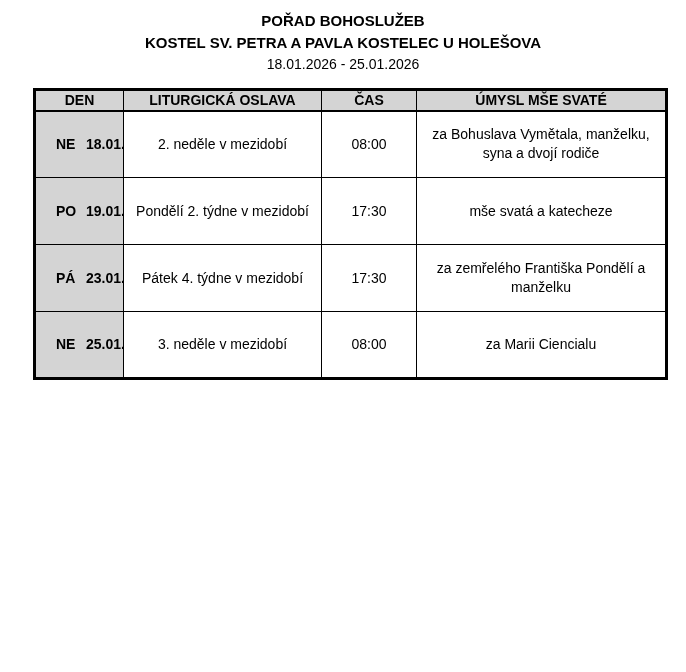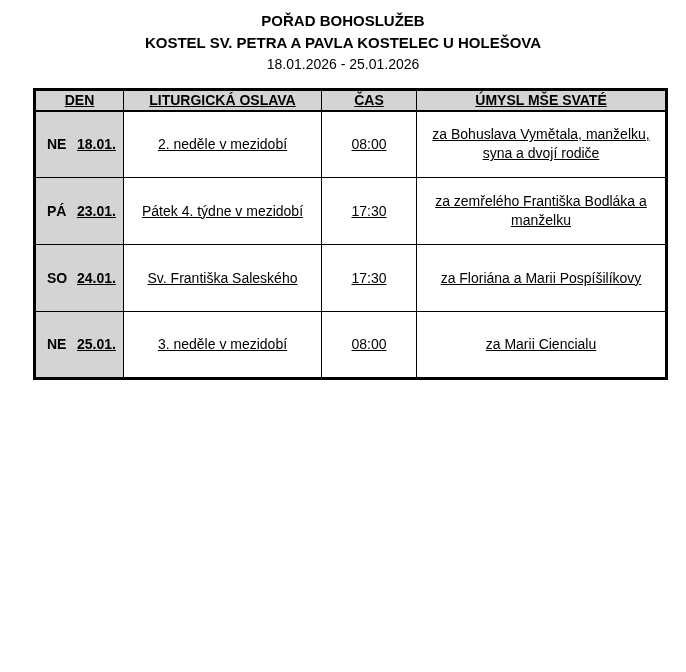--- a/index.html
+++ b/index.html
@@ -30,21 +30,20 @@
     font-size: 14px;
     font-weight: normal;
     line-height: 21px;
   }
   table.schedule {
     border-collapse: collapse;
     table-layout: fixed;
     width: 632px;
     margin: 13px 0 0 33px;
     border: 3px solid #000000;
-    text-decoration: underline;
   }
   col.c-den  { width: 89px; }
   col.c-lit  { width: 198px; }
   col.c-cas  { width: 95px; }
   col.c-umy  { width: 250px; }
 
   th, td {
     border: 1px solid #000000;
     box-sizing: border-box;
     vertical-align: middle;
@@ -62,21 +61,21 @@
     font-size: 14px;
     height: 67px;
     text-align: center;
     padding: 4px 8px;
     line-height: 19px;
   }
   td.day-cell {
     background: #d4d4d4;
     font-weight: bold;
     text-align: left;
-    padding: 4px 2px 4px 11px;
+    padding: 4px 2px 4px 20px;
     white-space: nowrap;
   }
   td.day-cell .day-abbr {
     display: inline-block;
     min-width: 30px;
   }
 </style>
 </head>
 <body>
 
@@ -104,30 +103,30 @@
       </tr>
     </thead>
     <tbody>
       <tr>
         <td class="day-cell"><span class="day-abbr">NE</span><span>18.01.</span></td>
         <td>2. neděle v mezidobí</td>
         <td>08:00</td>
         <td>za Bohuslava Vymětala, manželku, syna a dvojí rodiče</td>
       </tr>
       <tr>
+        <td class="day-cell"><span class="day-abbr">PO</span><span>19.01.</span></td>
+        <td>Pondělí 2. týdne v mezidobí</td>
+        <td>17:30</td>
+        <td>mše svatá a katecheze</td>
+      </tr>
+      <tr>
         <td class="day-cell"><span class="day-abbr">PÁ</span><span>23.01.</span></td>
         <td>Pátek 4. týdne v mezidobí</td>
         <td>17:30</td>
-        <td>za zemřelého Františka Bodláka a manželku</td>
-      </tr>
-      <tr>
-        <td class="day-cell"><span class="day-abbr">SO</span><span>24.01.</span></td>
-        <td>Sv. Františka Saleského</td>
-        <td>17:30</td>
-        <td>za Floriána a Marii Pospíšilíkovy</td>
+        <td>za zemřelého Františka Pondělí a manželku</td>
       </tr>
       <tr>
         <td class="day-cell"><span class="day-abbr">NE</span><span>25.01.</span></td>
         <td>3. neděle v mezidobí</td>
         <td>08:00</td>
         <td>za Marii Ciencialu</td>
       </tr>
     </tbody>
   </table>
 

